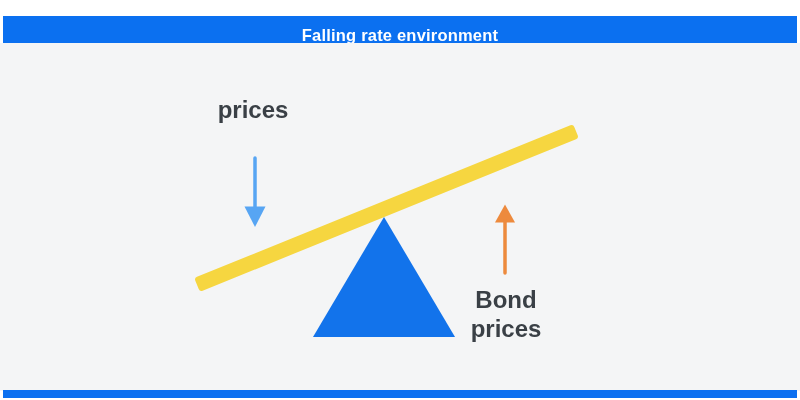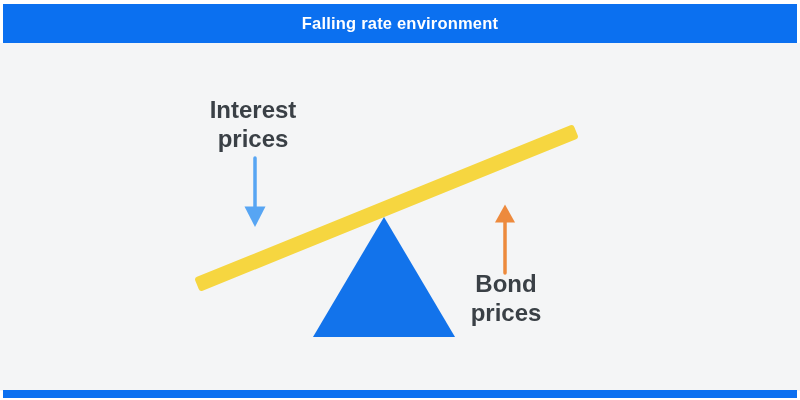--- a/index.html
+++ b/index.html
@@ -35,28 +35,28 @@
     pointer-events: none;
   }
 
   .label {
     position: absolute; width: 200px; text-align: center;
     font-size: 24px; font-weight: bold; line-height: 29px;
     color: #3a4046;
   }
   .label span { display: block; }
   .interest-label { left: 153px; top: 95px; }
-  .bond-label { left: 406px; top: 269px; }
+  .bond-label { left: 406px; top: 285px; }
 </style>
 </head>
 <body>
 
 <div class="page">
 
-  <div class="header-bar" style="background-color: rgb(11, 112, 240);">
+  <div class="header-bar" style="background-color: rgb(11, 112, 240); margin-top: 12px;">
     <span class="header-title" style="color: rgb(255, 255, 255);">Falling rate environment</span>
   </div>
 
   <div class="canvas" style="background-color: rgb(244, 245, 246);"></div>
 
   <svg class="diagram-svg" viewBox="0 0 800 400" xmlns="http://www.w3.org/2000/svg">
 
     <rect x="182" y="200.5" width="409" height="15" rx="3" fill="#f6d640" transform="rotate(-22.1 386.5 208)"></rect>
 
     <polygon points="384,217 313,337 455,337" fill="#1273eb"></polygon>
@@ -66,21 +66,20 @@
       <polygon points="255,227 244.5,206.5 265.5,206.5" fill="#57a5f3"></polygon>
     </g>
 
     <g>
       <polygon points="505,204.5 495,222.5 515,222.5" fill="#ed8a3d"></polygon>
       <line x1="505" y1="221" x2="505" y2="273" stroke-width="3.5" stroke-linecap="round" stroke="#ed8a3d"></line>
     </g>
   </svg>
 
   <div class="label interest-label" style="color: rgb(58, 64, 70);">
-    <span>Interest</span>
     <span>prices</span>
   </div>
 
   <div class="label bond-label" style="color: rgb(58, 64, 70);">
     <span>Bond</span>
     <span>prices</span>
   </div>
 
   <div class="footer-bar" style="background-color: rgb(11, 112, 240);"></div>
 

